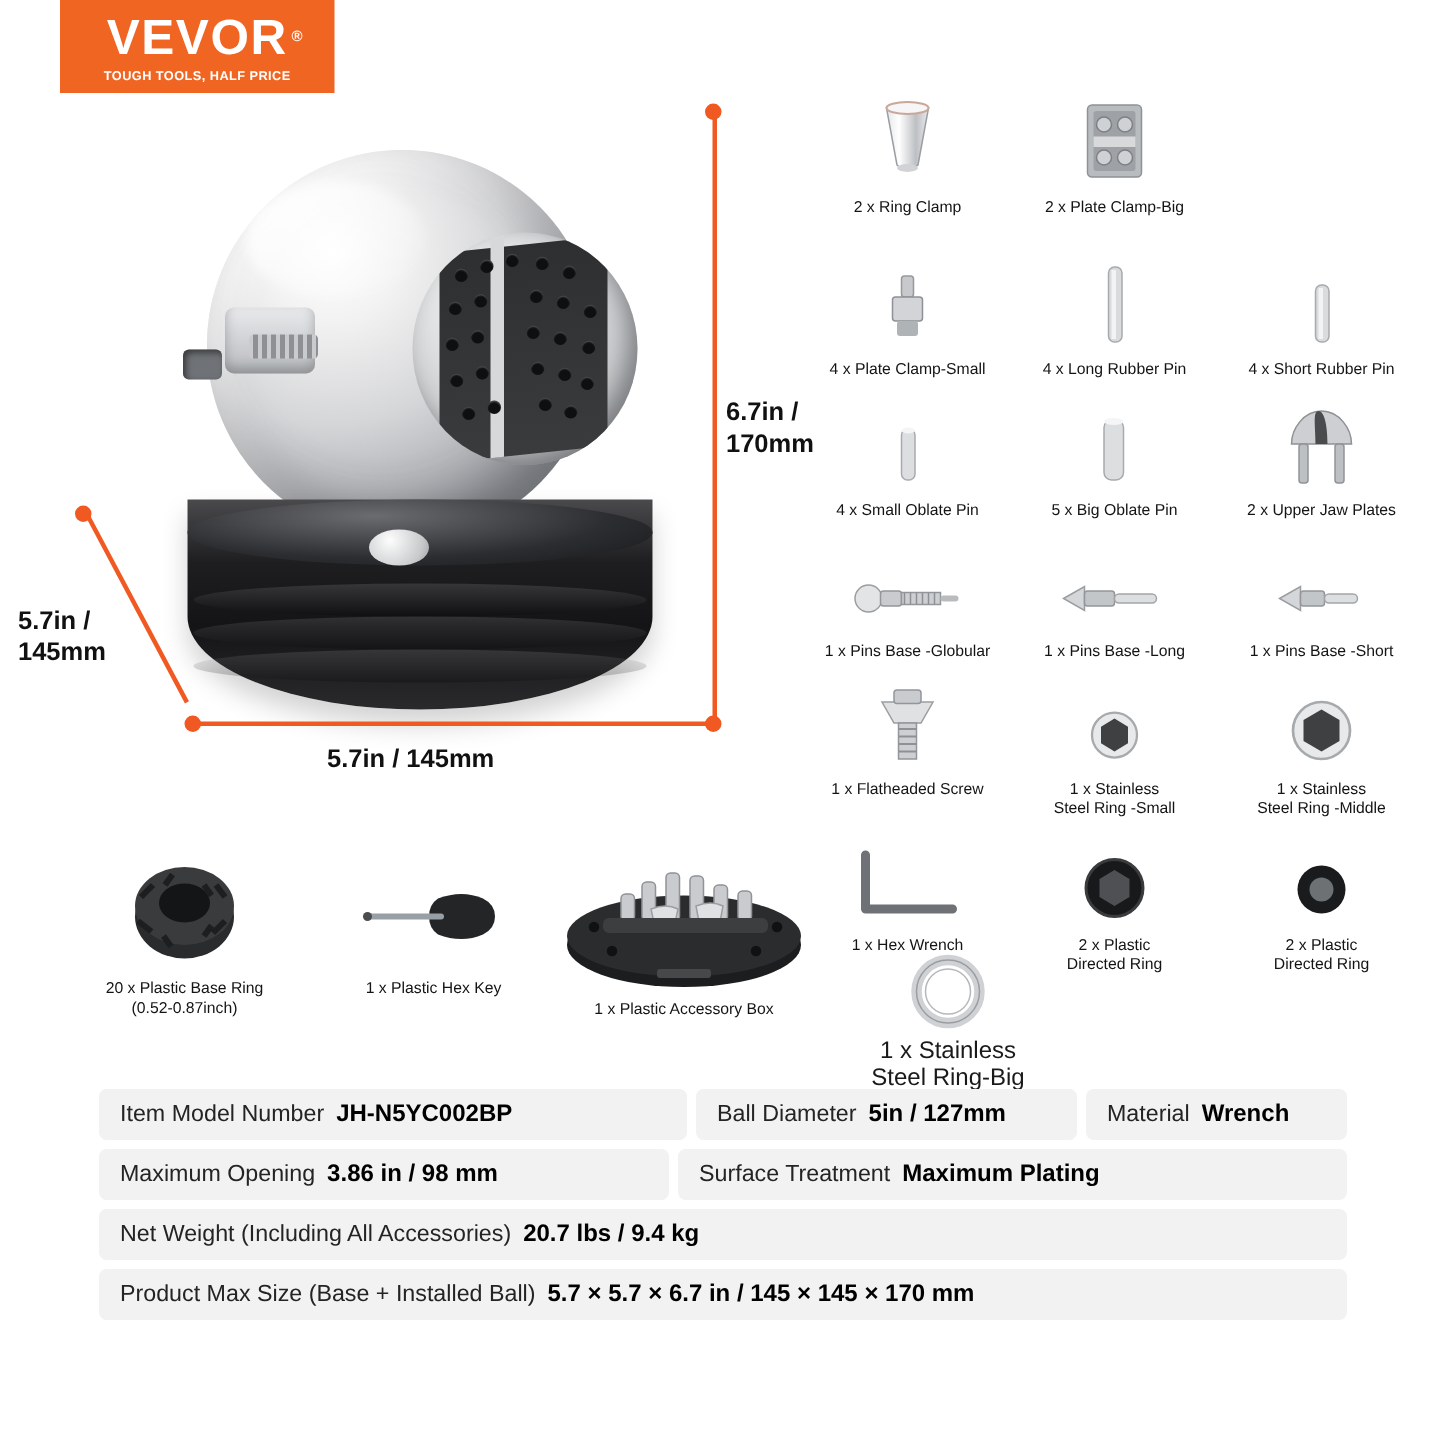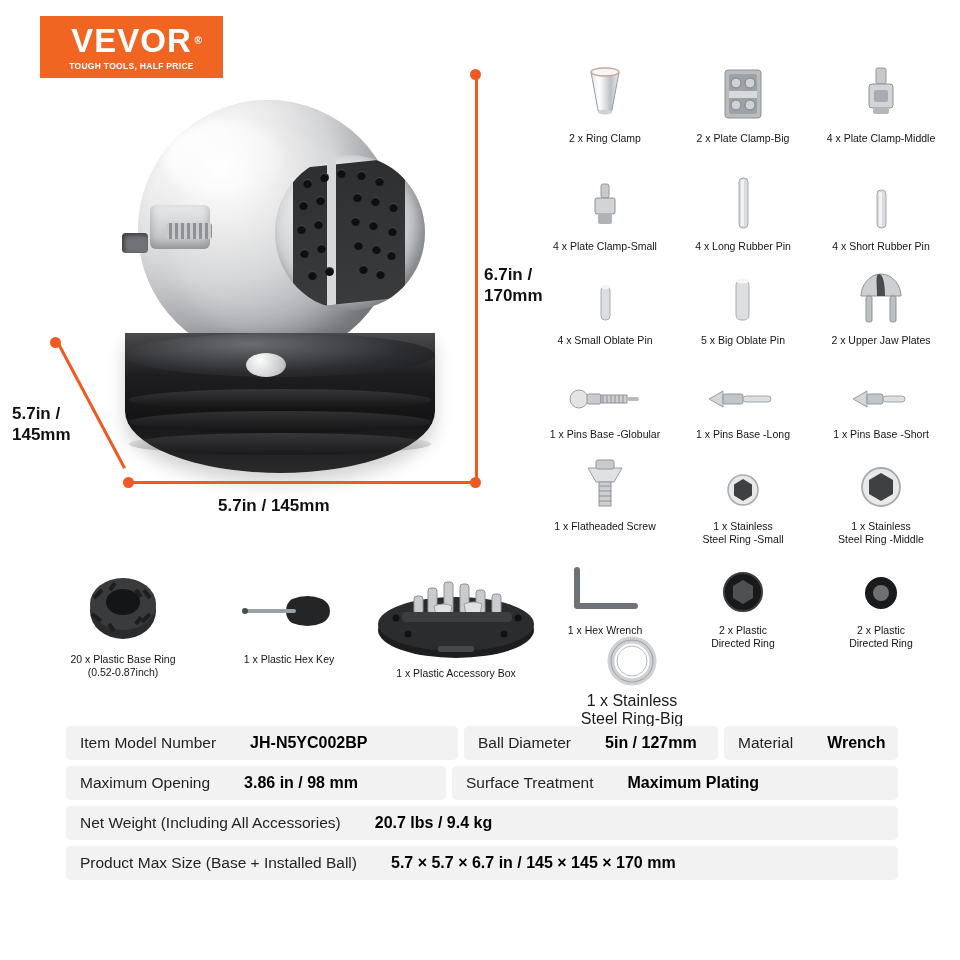--- a/index.html
+++ b/index.html
@@ -8,21 +8,21 @@
     width: 960px; height: 960px;
     background:#ffffff;
     font-family: "Liberation Sans", sans-serif;
     color:#1a1a1a;
     position:relative;
     overflow:hidden;
   }
 
   
   .logo {
-    position:absolute; left:40px; top:16px;
+    position:absolute; left:40px; top:0;
     width:183px; height:62px;
     background:#f06522;
     display:flex; flex-direction:column;
     align-items:center; justify-content:center;
     color:#ffffff;
   }
   .logo-word {
     font-size:33px; font-weight:bold; letter-spacing:1px;
     line-height:34px; position:relative;
   }
@@ -136,21 +136,20 @@
 
   
   .specs{
     position:absolute; left:66px; top:726px; width:832px;
   }
   .spec-row{display:flex;gap:6px;margin-bottom:6px;}
   .spec-cell{
     background:#f2f2f2; border-radius:5px;
     height:34px; display:flex; align-items:center; padding:0 14px;
     white-space:nowrap;
-    gap:26px;
   }
   .spec-k{font-size:15.5px;color:#242424;}
   .spec-v{font-size:16px;font-weight:bold;color:#000;margin-left:8px;}
 </style>
 </head>
 <body>
 
 <div class="logo">
   <div class="logo-word">
     <span>VEVOR</span>
@@ -253,31 +252,20 @@
           <circle cx="24" cy="19" r="5" fill="#cfd1d4" stroke="#7d8084"></circle>
           <circle cx="38" cy="19" r="5" fill="#cfd1d4" stroke="#7d8084"></circle>
           <circle cx="24" cy="41" r="5" fill="#cfd1d4" stroke="#7d8084"></circle>
           <circle cx="38" cy="41" r="5" fill="#cfd1d4" stroke="#7d8084"></circle>
           <rect x="17" y="27" width="28" height="7" fill="#d7d9db"></rect>
         </svg>
       </div>
       <div class="cap">2 x Plate Clamp-Big</div>
     </div>
 
-    <div class="acc">
-      <div class="art">
-        <svg width="46" height="62" viewBox="0 0 46 62">
-          <rect x="18" y="4" width="10" height="16" rx="2" fill="#c7c9cc" stroke="#96999d"></rect>
-          <rect x="11" y="20" width="24" height="24" rx="3" fill="#d2d4d7" stroke="#8e9195"></rect>
-          <rect x="16" y="26" width="14" height="12" rx="2" fill="#a8abaf"></rect>
-          <rect x="15" y="44" width="16" height="6" rx="2" fill="#b5b8bb"></rect>
-        </svg>
-      </div>
-      <div class="cap">4 x Plate Clamp-Middle</div>
-    </div>
   </div>
 
   <div class="acc-row r2">
     <div class="acc">
       <div class="art">
         <svg width="46" height="56" viewBox="0 0 46 56">
           <rect x="19" y="6" width="8" height="14" rx="2" fill="#c7c9cc" stroke="#96999d"></rect>
           <rect x="13" y="20" width="20" height="16" rx="2" fill="#d2d4d7" stroke="#8e9195"></rect>
           <rect x="16" y="36" width="14" height="10" rx="2" fill="#b0b3b6"></rect>
         </svg>

